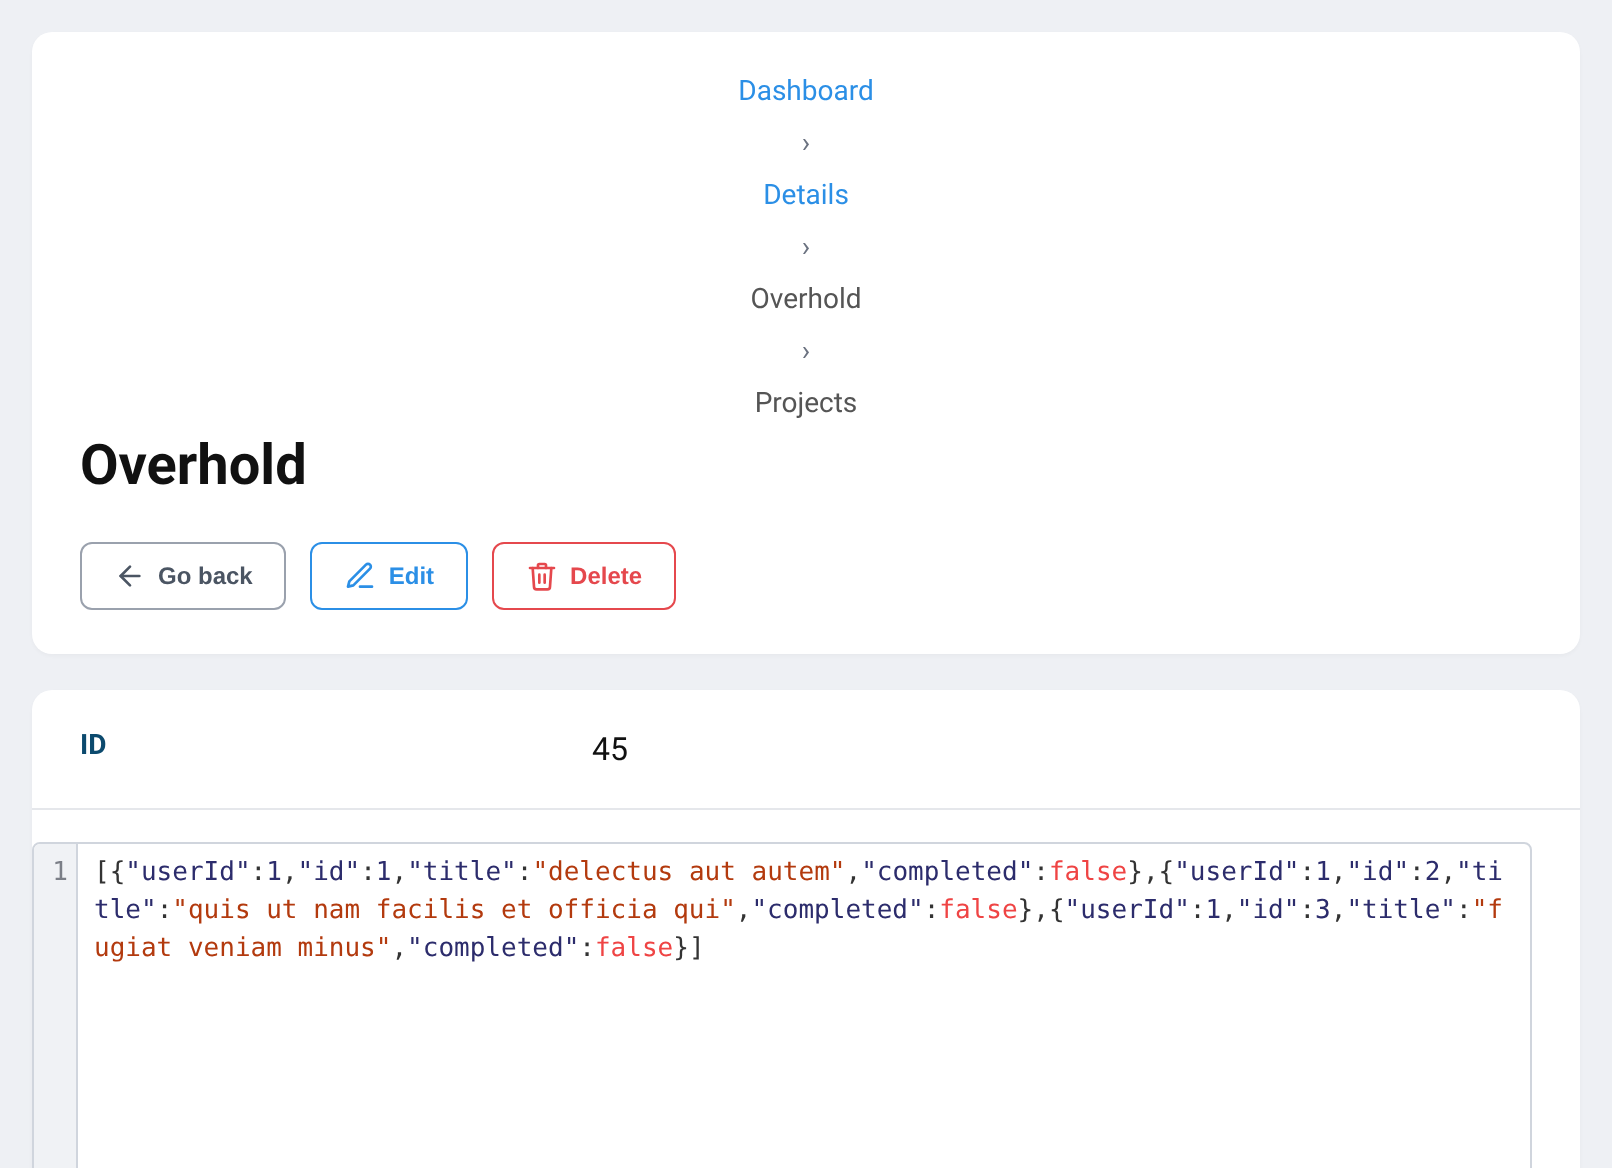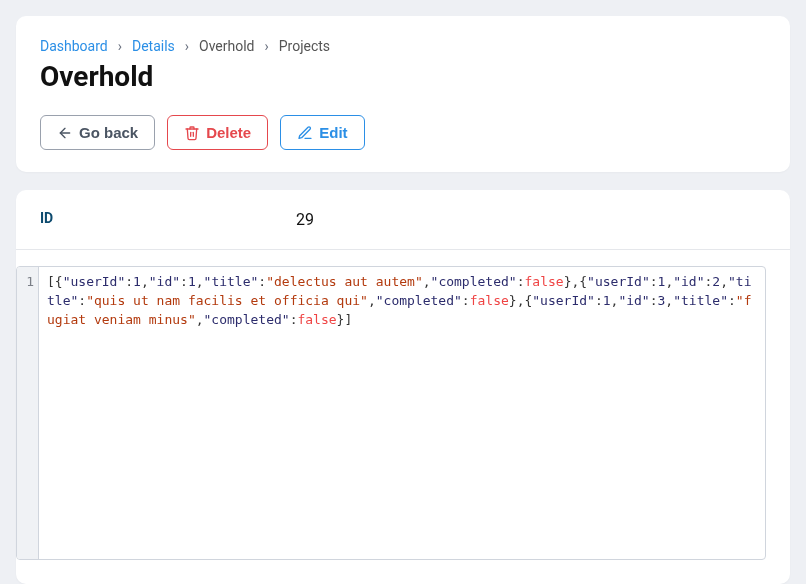--- a/index.html
+++ b/index.html
@@ -19,20 +19,21 @@
       border-radius: 10px;
       padding: 22px 24px;
       box-shadow: 0 1px 2px rgba(0,0,0,0.03);
     }
     .breadcrumb {
       display: flex;
       align-items: center;
       gap: 10px;
       font-size: 14px;
       margin-bottom: 6px;
+      flex-direction: column;
     }
     .breadcrumb .link {
       color: #2b8fe6;
       cursor: pointer;
     }
     .breadcrumb .plain {
       color: #555;
     }
     .breadcrumb .chev {
       color: #6b7280;
@@ -46,21 +47,21 @@
     .btn-row {
       display: flex;
       gap: 12px;
     }
     .btn {
       display: inline-flex;
       align-items: center;
       gap: 6px;
       padding: 8px 16px;
       border-radius: 6px;
-      font-size: 15px;
+      font-size: 12px;
       font-weight: 600;
       background: #fff;
       cursor: pointer;
       border: 1px solid;
     }
     .btn-default { border-color: #9aa1ad; color: #4b5563; }
     .btn-danger  { border-color: #e5484d; color: #e5484d; }
     .btn-primary { border-color: #2b8fe6; color: #2b8fe6; }
     .btn svg { display: block; }
 
@@ -138,44 +139,44 @@
     </nav>
   <h1 class="page-title">Overhold</h1>
   <div class="btn-row">
     <button class="btn btn-default">
       <svg width="16" height="16" viewBox="0 0 24 24" fill="none" stroke="currentColor" stroke-width="2" stroke-linecap="round" stroke-linejoin="round">
           <line x1="19" y1="12" x2="5" y2="12"></line>
           <polyline points="12 19 5 12 12 5"></polyline>
         </svg>
       <span>Go back</span>
     </button>
+    <button class="btn btn-primary">
+      <svg width="16" height="16" viewBox="0 0 24 24" fill="none" stroke="currentColor" stroke-width="2" stroke-linecap="round" stroke-linejoin="round">
+          <path d="M12 20h9"></path>
+          <path d="M16.5 3.5a2.121 2.121 0 1 1 3 3L7 19l-4 1 1-4 12.5-12.5z"></path>
+        </svg>
+      <span>Edit</span>
+    </button>
     <button class="btn btn-danger">
       <svg width="16" height="16" viewBox="0 0 24 24" fill="none" stroke="currentColor" stroke-width="2" stroke-linecap="round" stroke-linejoin="round">
           <polyline points="3 6 5 6 21 6"></polyline>
           <path d="M19 6l-1 14a2 2 0 0 1-2 2H8a2 2 0 0 1-2-2L5 6"></path>
           <path d="M10 11v6"></path>
           <path d="M14 11v6"></path>
           <path d="M9 6V4a1 1 0 0 1 1-1h4a1 1 0 0 1 1 1v2"></path>
         </svg>
       <span>Delete</span>
     </button>
-    <button class="btn btn-primary">
-      <svg width="16" height="16" viewBox="0 0 24 24" fill="none" stroke="currentColor" stroke-width="2" stroke-linecap="round" stroke-linejoin="round">
-          <path d="M12 20h9"></path>
-          <path d="M16.5 3.5a2.121 2.121 0 1 1 3 3L7 19l-4 1 1-4 12.5-12.5z"></path>
-        </svg>
-      <span>Edit</span>
-    </button>
   </div>
 </div>
 
 <div class="card details-card">
   <div class="row">
     <div class="cell-label">ID</div>
-    <div class="cell-value">29</div>
+    <div class="cell-value">45</div>
   </div>
   <div class="row meta-row">
     <div class="cell-value">
       <div class="code-editor">
         <div class="gutter">
           <div>1</div>
         </div>
         <div class="code" id="meta-code"><span class="punct">[</span><span class="punct">{</span><span class="key">"userId"</span><span class="punct">:</span><span class="num">1</span><span class="punct">,</span><span class="key">"id"</span><span class="punct">:</span><span class="num">1</span><span class="punct">,</span><span class="key">"title"</span><span class="punct">:</span><span class="str">"delectus aut autem"</span><span class="punct">,</span><span class="key">"completed"</span><span class="punct">:</span><span class="bool">false</span><span class="punct">}</span><span class="punct">,</span><span class="punct">{</span><span class="key">"userId"</span><span class="punct">:</span><span class="num">1</span><span class="punct">,</span><span class="key">"id"</span><span class="punct">:</span><span class="num">2</span><span class="punct">,</span><span class="key">"title"</span><span class="punct">:</span><span class="str">"quis ut nam facilis et officia qui"</span><span class="punct">,</span><span class="key">"completed"</span><span class="punct">:</span><span class="bool">false</span><span class="punct">}</span><span class="punct">,</span><span class="punct">{</span><span class="key">"userId"</span><span class="punct">:</span><span class="num">1</span><span class="punct">,</span><span class="key">"id"</span><span class="punct">:</span><span class="num">3</span><span class="punct">,</span><span class="key">"title"</span><span class="punct">:</span><span class="str">"fugiat veniam minus"</span><span class="punct">,</span><span class="key">"completed"</span><span class="punct">:</span><span class="bool">false</span><span class="punct">}</span><span class="punct">]</span></div>
       </div>
     </div>

